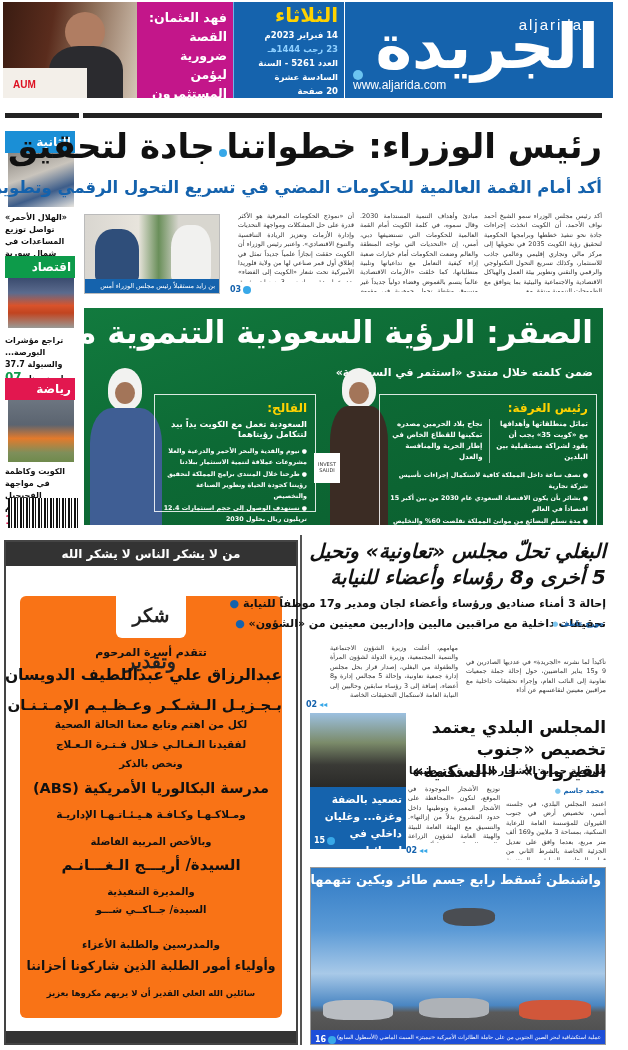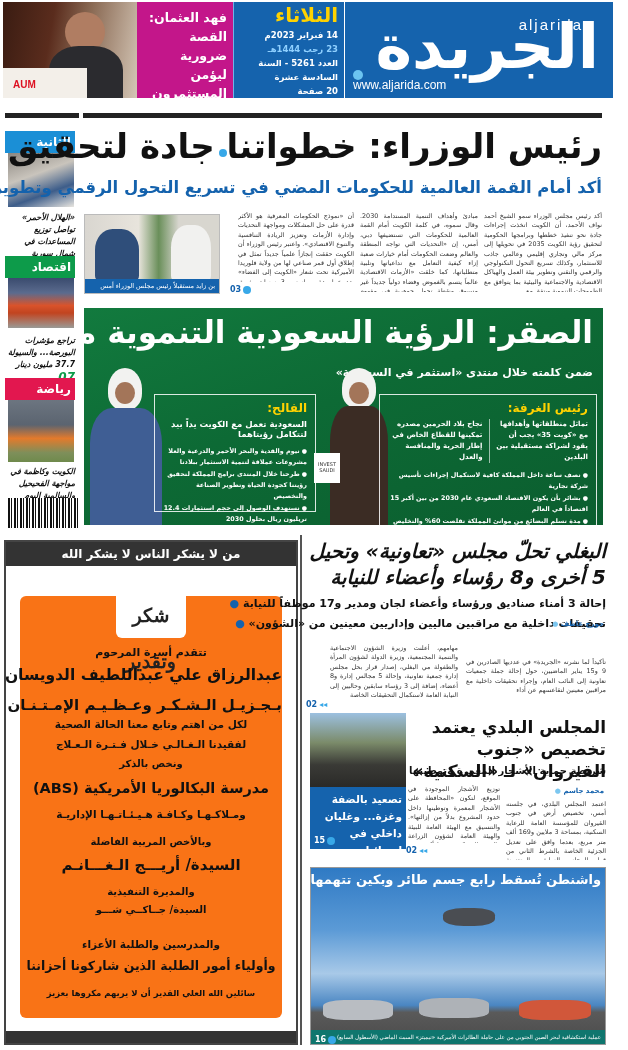--- a/index.html
+++ b/index.html
@@ -20,21 +20,21 @@
   .person{position:absolute;border-radius:40% 40% 10% 10%;}
   #aum{position:absolute;left:10px;bottom:8px;font-size:10px;font-weight:bold;color:#d12;direction:ltr;font-family:"Liberation Sans",sans-serif;}
   .pageno{font-size:8px;font-weight:bold;display:inline-flex;align-items:center;gap:2px;direction:ltr;}
   .pageno .globe{display:inline-block;width:8px;height:8px;border-radius:50%;background:#38a8e8;}
   
   #rule-top{left:83px;top:113px;width:519px;height:5px;background:#222;}
   #rule-top-left{left:5px;top:113px;width:74px;height:5px;background:#222;}
   
   .rail-head{position:absolute;left:5px;width:70px;height:22px;color:#fff;font-weight:bold;font-size:12px;text-align:right;padding-right:4px;line-height:22px;}
   .rail-img{position:absolute;left:8px;width:66px;}
-  .rail-text{position:absolute;left:5px;width:70px;font-size:8px;font-weight:bold;line-height:12px;text-align:right;font-style:italic;}
+  .rail-text{position:absolute;left:5px;width:70px;font-size:8px;font-weight:bold;line-height:12px;text-align:left;}
   .pg-num{font-size:12px;font-weight:bold;}
   
   #main-title{right:26px;top:126px;width:500px;font-size:34px;font-weight:bold;line-height:40px;text-align:right;white-space:nowrap;letter-spacing:-1px;}
   #main-sub{right:26px;top:178px;width:500px;font-size:16.5px;font-weight:bold;color:#1462ad;text-align:right;white-space:nowrap;}
   .col-text{position:absolute;font-size:6.4px;line-height:9.4px;text-align:justify;color:#333;overflow:hidden;}
   #pm-photo{left:84px;top:214px;width:136px;height:80px;background:linear-gradient(90deg,#d9d6d0,#e8e4dc 40%,#6a8f5a 55%,#d8d6cf 70%);border:1px solid #bbb;overflow:hidden;}
   #pm-caption{position:absolute;left:0;bottom:0;width:100%;background:#1563ad;color:#fff;font-size:6.5px;padding:3px 4px;text-align:right;}
   
   #green{left:84px;top:308px;width:519px;height:217px;background:linear-gradient(160deg,#127a3e 0%,#0d6a35 45%,#0b5e2f 100%);overflow:hidden;}
   #green-title{position:absolute;right:10px;top:6px;font-size:31px;font-weight:bold;color:#fff;white-space:nowrap;letter-spacing:-1px;}
@@ -61,21 +61,21 @@
   .byline{position:absolute;font-size:7px;font-weight:bold;color:#1462ad;}
   .byline::after{content:" ●";color:#7cc7f0;}
   #s3-title{right:22px;top:716px;width:200px;font-size:17px;font-weight:bold;line-height:22px;text-align:right;}
   #s3-sub{right:22px;top:765px;font-size:10px;font-weight:bold;text-align:right;white-space:nowrap;}
   #israel{left:310px;top:713px;width:96px;height:136px;background:#1563ad;overflow:hidden;}
   #israel-img{position:absolute;left:0;top:0;width:100%;height:74px;background:linear-gradient(180deg,#9cc0e0 0%,#7b8b6a 40%,#3a3a36 70%,#2a2a28 100%);}
   #israel-text{position:absolute;right:4px;top:78px;color:#fff;font-weight:bold;font-size:10.5px;line-height:17px;text-align:right;}
   #spy{left:310px;top:867px;width:296px;height:178px;border:1px solid #999;overflow:hidden;}
   #spy-sky{position:absolute;left:0;top:0;width:100%;height:100%;background:linear-gradient(180deg,#2f7ac4 0%,#5b9ad6 35%,#a8c9e8 60%,#4a86c2 78%,#5a5a5a 82%,#4a4a4a 100%);}
   #spy-title{position:absolute;right:4px;top:4px;font-size:13px;font-weight:bold;color:#fff;white-space:nowrap;}
-  #spy-caption{position:absolute;left:0;bottom:0;width:100%;height:14px;background:#0f766e;color:#fff;font-size:5.5px;line-height:14px;padding:0 4px;text-align:right;white-space:nowrap;margin-top:30px;}
+  #spy-caption{position:absolute;left:0;bottom:0;width:100%;height:14px;background:#1d4ed8;color:#fff;font-size:5.5px;line-height:14px;padding:0 4px;text-align:right;white-space:nowrap;margin-top:30px;}
   .jet{position:absolute;height:20px;}
   #barcode{left:8px;top:498px;width:70px;height:30px;background:repeating-linear-gradient(90deg,#111 0 2px,#fff 2px 3px,#111 3px 4px,#fff 4px 6px);}
 </style>
 </head>
 <body>
 
 <div class="abs" id="logo-box">
   <span id="logo-latin">aljarida</span>
   <span id="logo-ar">الجريدة</span>
   <span id="logo-dot"></span>

